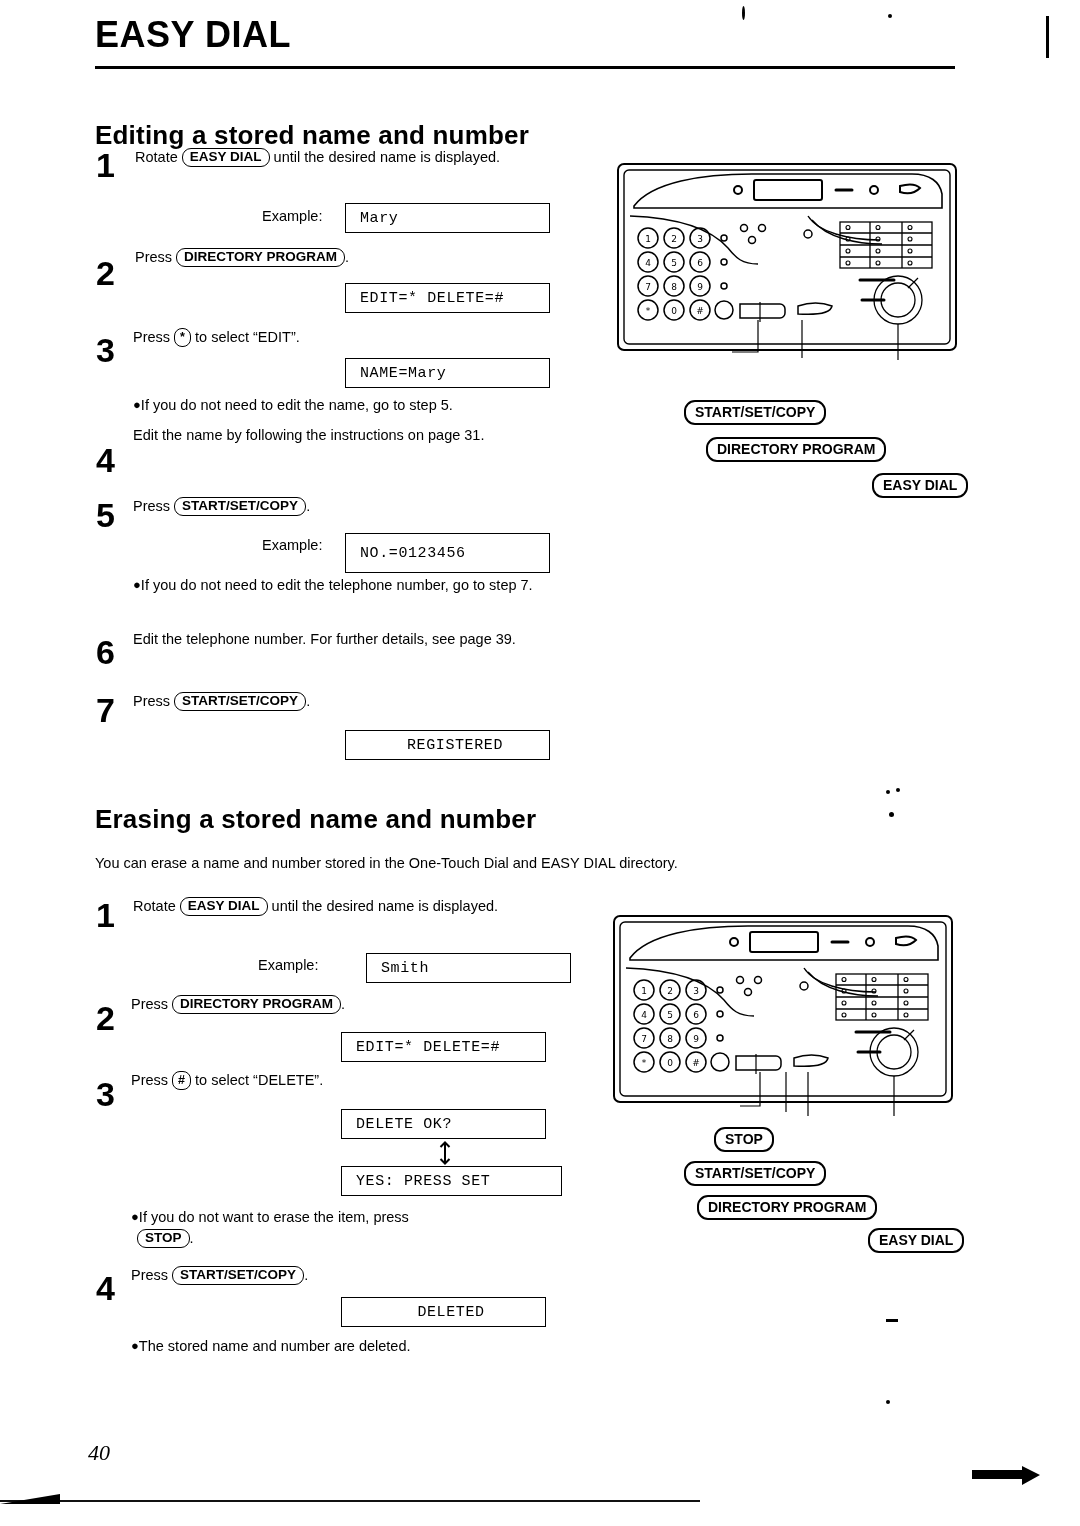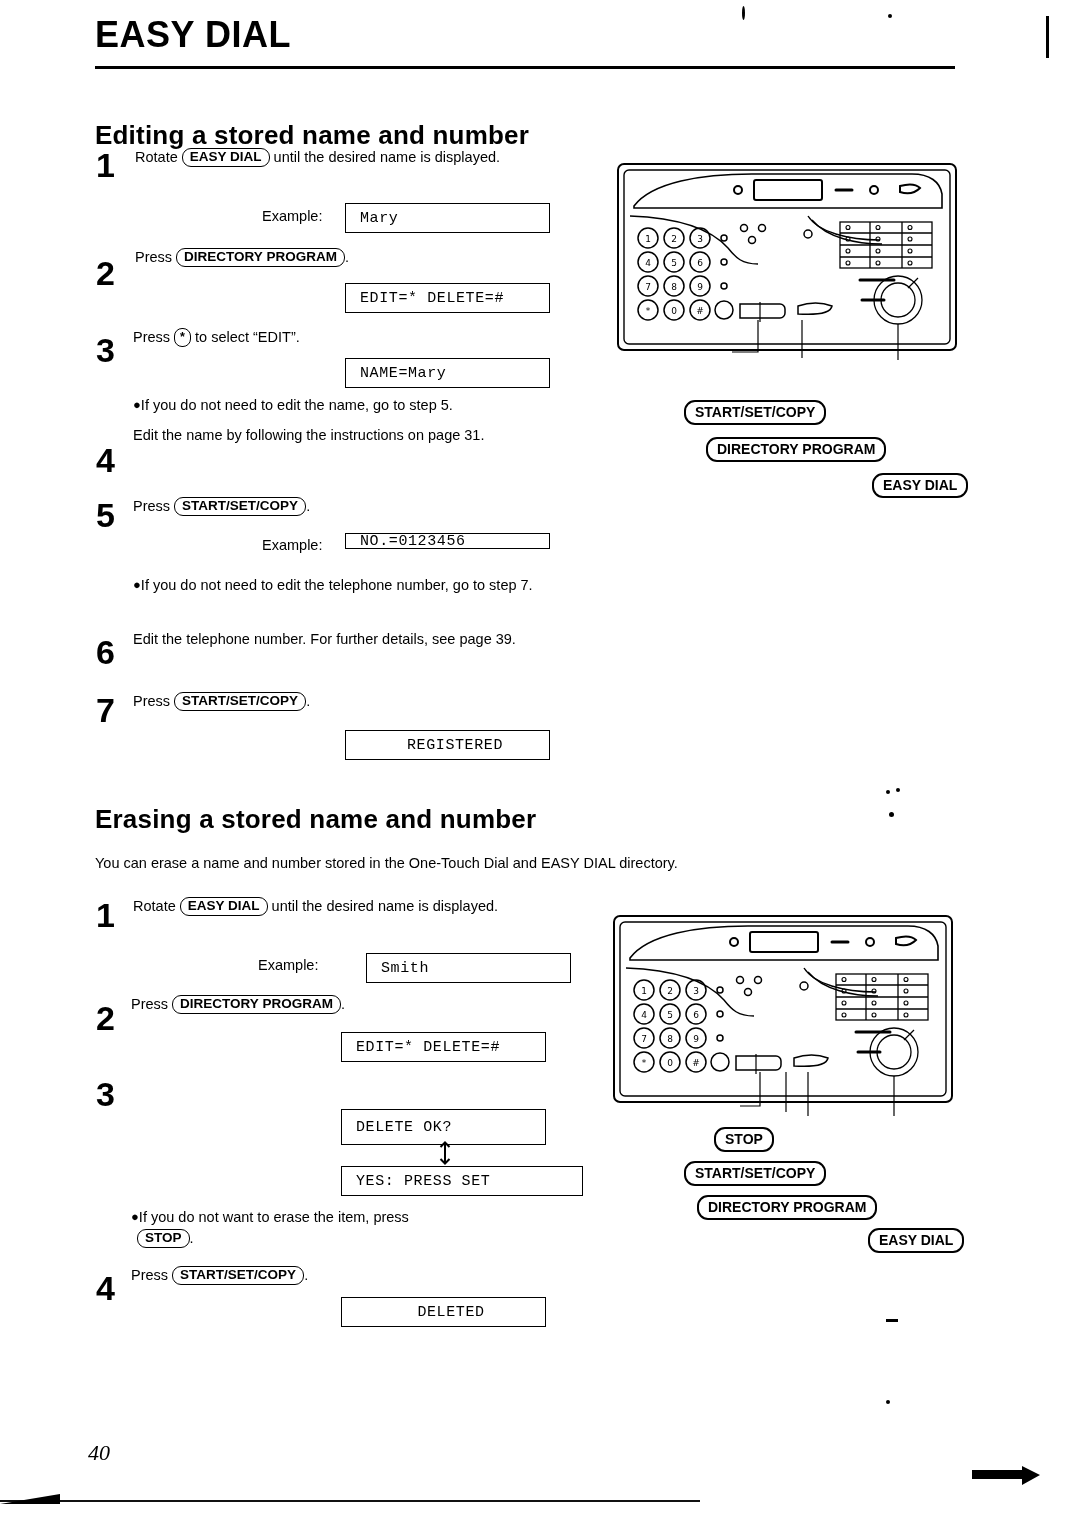--- a/index.html
+++ b/index.html
@@ -191,21 +191,21 @@
 
   <div class="abs step-num" style="left:96px; top:443px;">4</div>
   <div class="abs txt" style="left:133px; top:426px; width:420px;">Edit the name by following the instructions on page 31.</div>
 
   <div class="abs step-num" style="left:96px; top:498px;">5</div>
   <div class="abs txt" style="left:133px; top:497px; width:430px;">
     <span>Press</span>
     <span class="keybox">START/SET/COPY</span><span>.</span>
   </div>
   <div class="abs example-label" style="left:262px; top:537px;">Example:</div>
-  <div class="abs lcd" style="left:345px; top:533px; width:205px; height:16px;">
+  <div class="abs lcd" style="left:345px; top:533px; width:205px; height:40px;">
     <span>NO.=0123456</span>
   </div>
   <div class="abs bullet" style="left:133px; top:576px; width:430px;">
     <span class="dot">●</span><span>If you do not need to edit the telephone number, go to step 7.</span>
   </div>
 
   <div class="abs step-num" style="left:96px; top:635px;">6</div>
   <div class="abs txt" style="left:133px; top:630px; width:430px;">Edit the telephone number. For further details, see page 39.</div>
 
   <div class="abs step-num" style="left:96px; top:693px;">7</div>
@@ -339,49 +339,57 @@
   <div class="abs step-num" style="left:96px; top:1001px;">2</div>
   <div class="abs txt" style="left:131px; top:995px; width:430px;">
     <span>Press</span>
     <span class="keybox">DIRECTORY PROGRAM</span><span>.</span>
   </div>
   <div class="abs lcd" style="left:341px; top:1032px; width:205px; height:30px;">
     <span>EDIT=* DELETE=#</span>
   </div>
 
   <div class="abs step-num" style="left:96px; top:1077px;">3</div>
-  <div class="abs lcd" style="left:341px; top:1109px; width:205px; height:36px;">
+  <div class="abs txt" style="left:131px; top:1071px; width:430px;">
+    <span>Press</span>
+    <span class="keybox small">#</span>
+    <span>to select “DELETE”.</span>
+  </div>
+  <div class="abs lcd" style="left:341px; top:1109px; width:205px; height:30px;">
     <span>DELETE OK?</span>
   </div>
   <div class="abs" style="left:438px; top:1141px;">
     <svg width="14" height="24" viewBox="0 0 14 24">
         <g stroke="#000" stroke-width="2" fill="none">
           <path d="M7 2 v20"></path>
           <path d="M2.5 6 L7 1.5 L11.5 6"></path>
           <path d="M2.5 18 L7 22.5 L11.5 18"></path>
         </g>
       </svg>
   </div>
-  <div class="abs lcd" style="left:341px; top:1166px; width:242px; height:30px;">
+  <div class="abs lcd" style="left:341px; top:1166px; width:221px; height:30px;">
     <span>YES: PRESS SET</span>
   </div>
   <div class="abs bullet" style="left:131px; top:1208px; width:420px;">
     <span class="dot">●</span><span>If you do not want to erase the item, press</span>
   </div>
   <div class="abs" style="left:137px; top:1229px;">
     <span class="keybox">STOP</span><span class="txt">.</span>
   </div>
 
   <div class="abs step-num" style="left:96px; top:1271px;">4</div>
   <div class="abs txt" style="left:131px; top:1266px; width:430px;">
     <span>Press</span>
     <span class="keybox">START/SET/COPY</span><span>.</span>
   </div>
   <div class="abs lcd center" style="left:341px; top:1297px; width:205px; height:30px;">
     <span>DELETED</span>
+  </div>
+  <div class="abs bullet" style="left:131px; top:1337px; width:430px;">
+    <span class="dot">●</span><span>The stored name and number are deleted.</span>
   </div>
 
   <div class="abs machine-wrap" style="left:608px; top:912px;">
     <svg width="350" height="205" viewBox="0 0 350 205" xmlns="http://www.w3.org/2000/svg">
       <g fill="none" stroke="#000" stroke-width="2">
         <rect x="6" y="4" width="338" height="186" rx="6"></rect>
         <rect x="12" y="10" width="326" height="174" rx="5" stroke-width="1.4"></rect>
         <path d="M22 46 C40 22 90 14 140 14 L300 14 C318 14 328 22 330 34 L330 48 L22 48 Z" stroke-width="1.6"></path>
         <circle cx="126" cy="30" r="4"></circle>
         <circle cx="262" cy="30" r="4"></circle>

